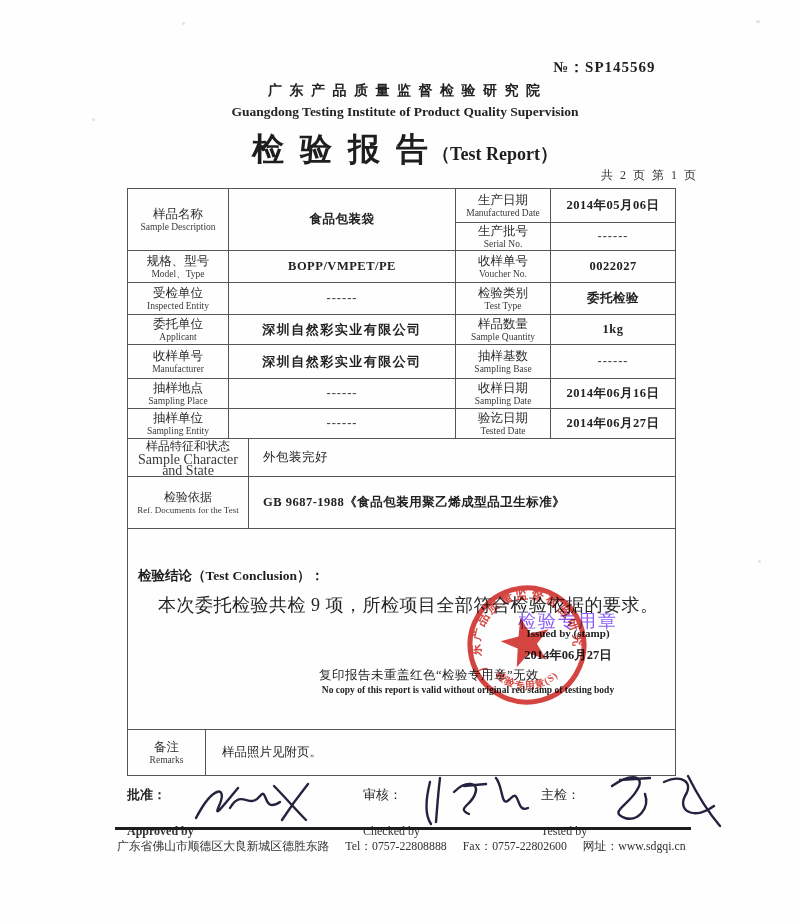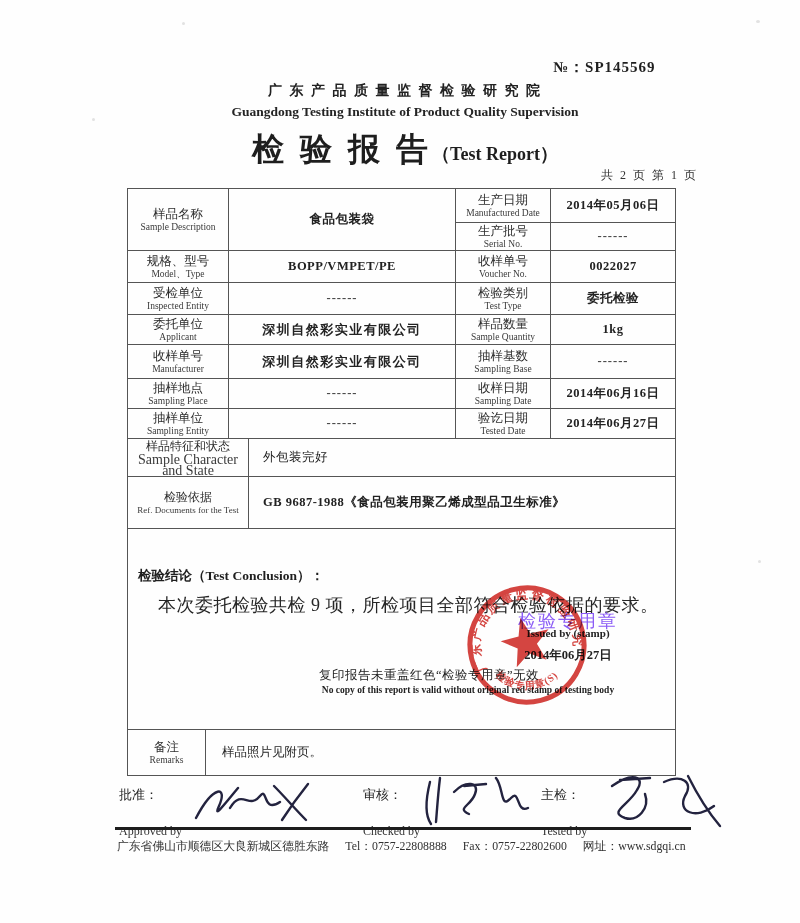--- a/index.html
+++ b/index.html
@@ -256,21 +256,21 @@
     <text font-size="12.5" fill="#cf2b26" font-weight="bold" letter-spacing="2.2">
       <textPath href="#arcTop" startOffset="2"><tspan>广东产品质量监督检验研究院</tspan></textPath>
     </text>
     <polygon fill="#cf2b26" points="75,47 68.9,64.6 50.3,65 65.1,76.2 59.7,94 75,83.4 90.3,94 84.9,76.2 99.7,65 81.1,64.6"></polygon>
     <text font-size="10" fill="#cf2b26" font-weight="bold" letter-spacing="1">
       <textPath href="#arcBottom" startOffset="4"><tspan>检验专用章(S)</tspan></textPath>
     </text>
   </svg>
 
   <div class="sig-row">
-    <div class="sig-lbl" style="left:119px; top:8px;">
+    <div class="sig-lbl" style="left:127px; top:8px;font-weight:bold;">
       <span class="cn">批准：</span>
       <span class="en">Approved by</span>
     </div>
     <svg class="sig-svg" style="left:188px; top:-4px;" width="130" height="60" viewBox="0 0 130 60">
       <path d="M8 44 C 26 10, 40 12, 31 32 C 24 47, 40 26, 50 14 M42 34 C 54 14, 61 36, 72 22 C 80 12, 74 40, 92 28"></path>
       <path d="M86 12 C 96 22, 108 36, 118 46 M94 46 C 103 32, 112 20, 120 10"></path>
     </svg>
 
     <div class="sig-lbl" style="left:363px; top:8px;">
       <span class="cn">审核：</span>

